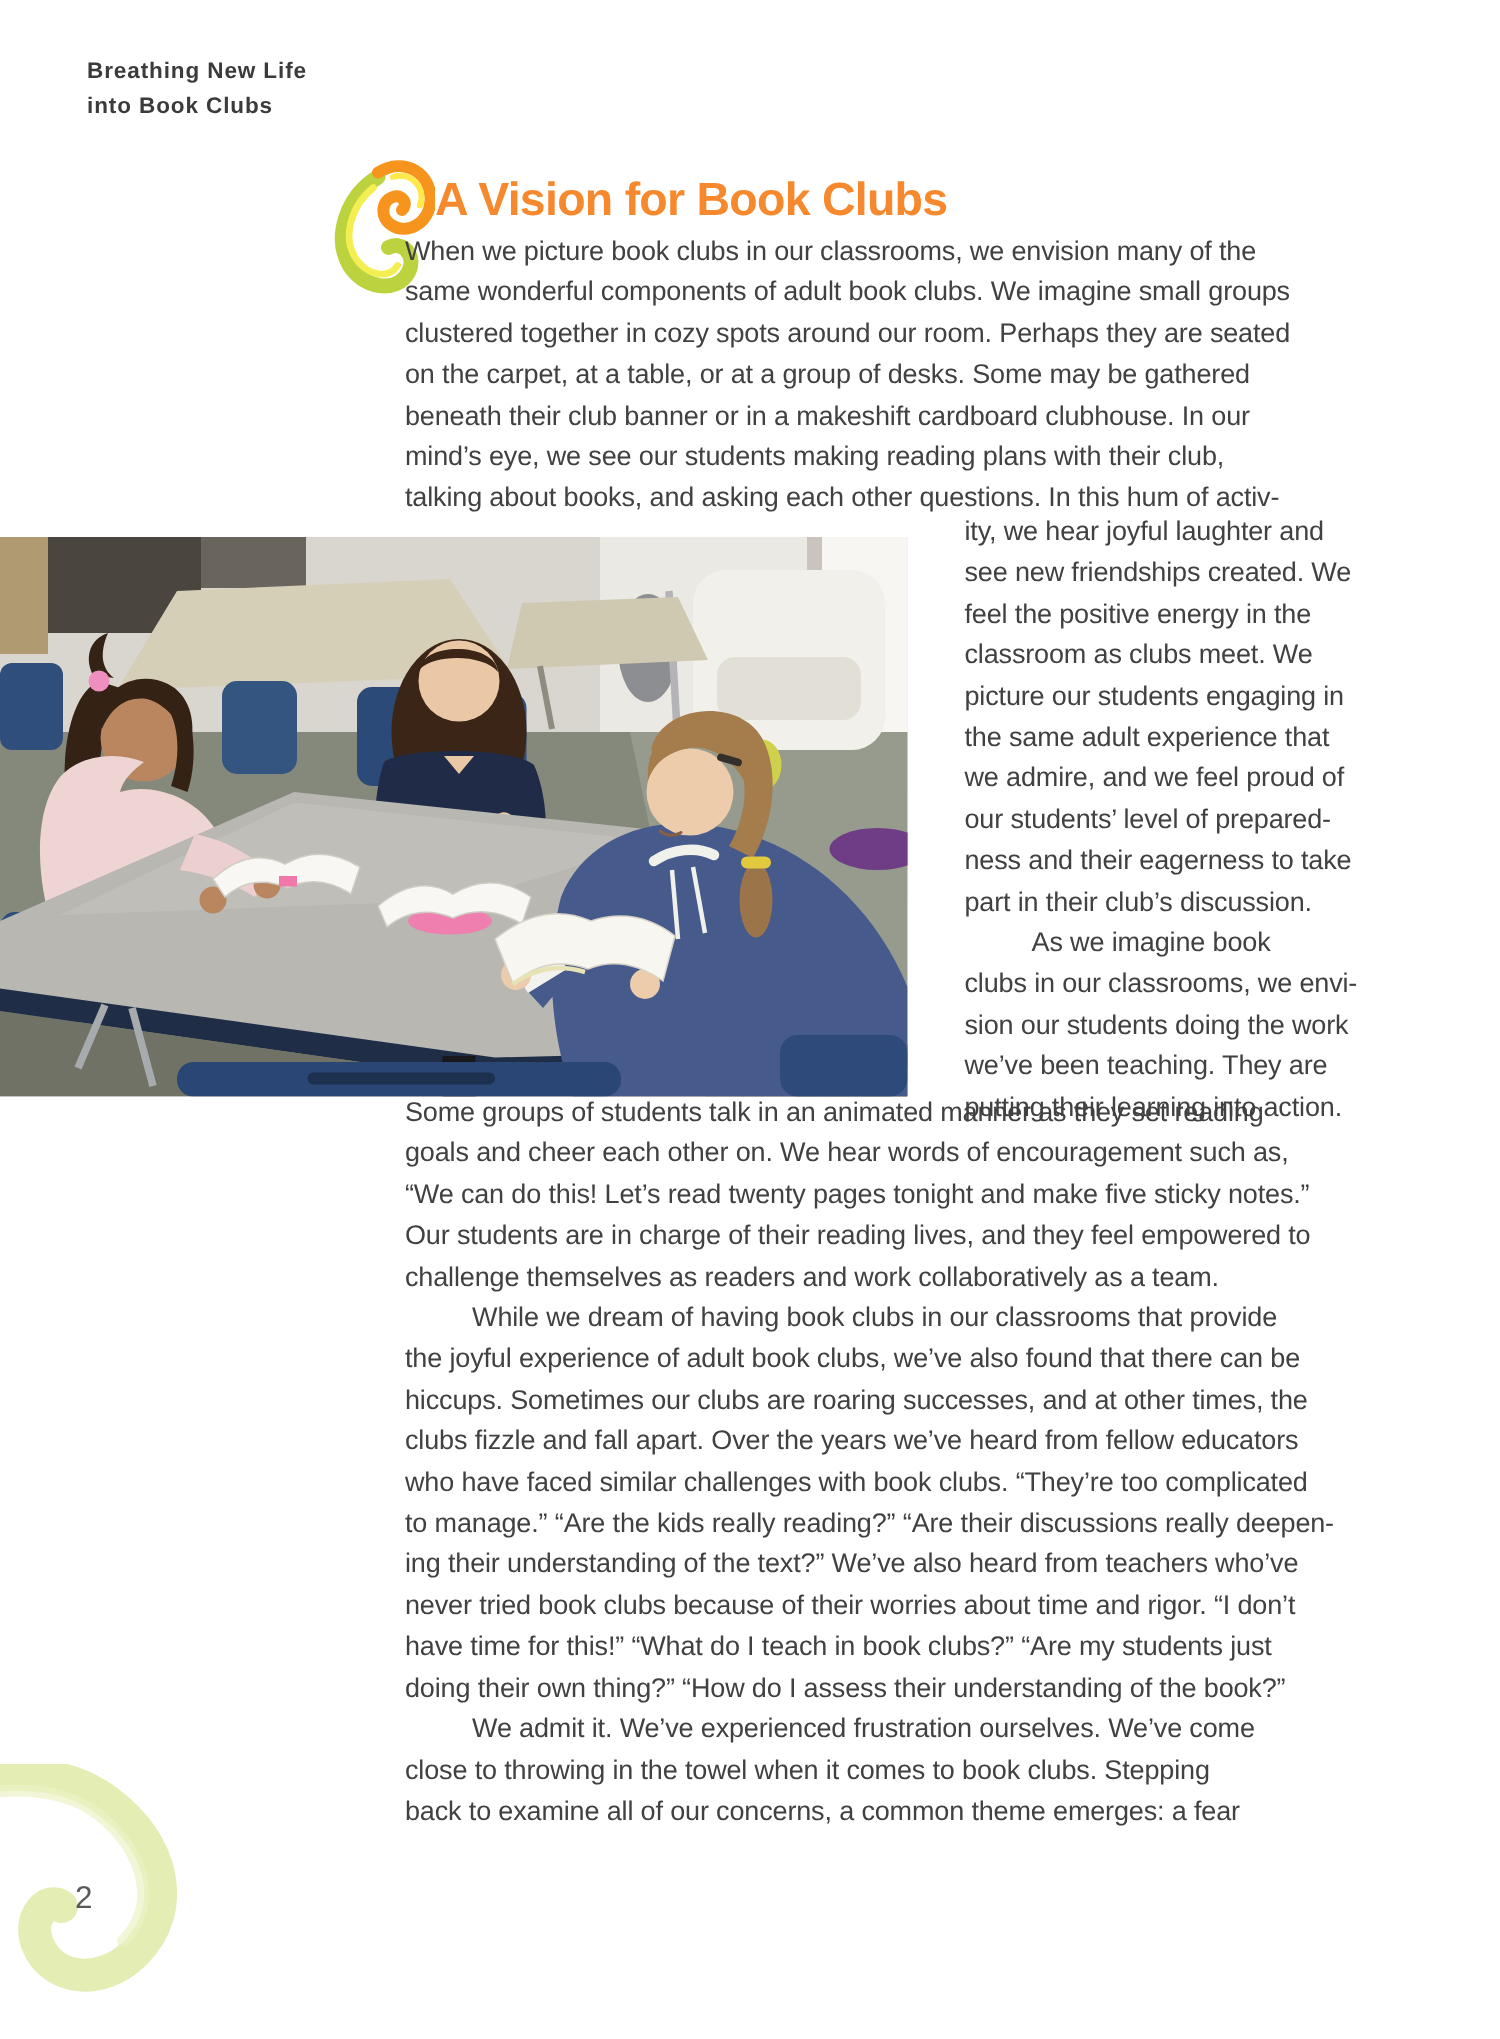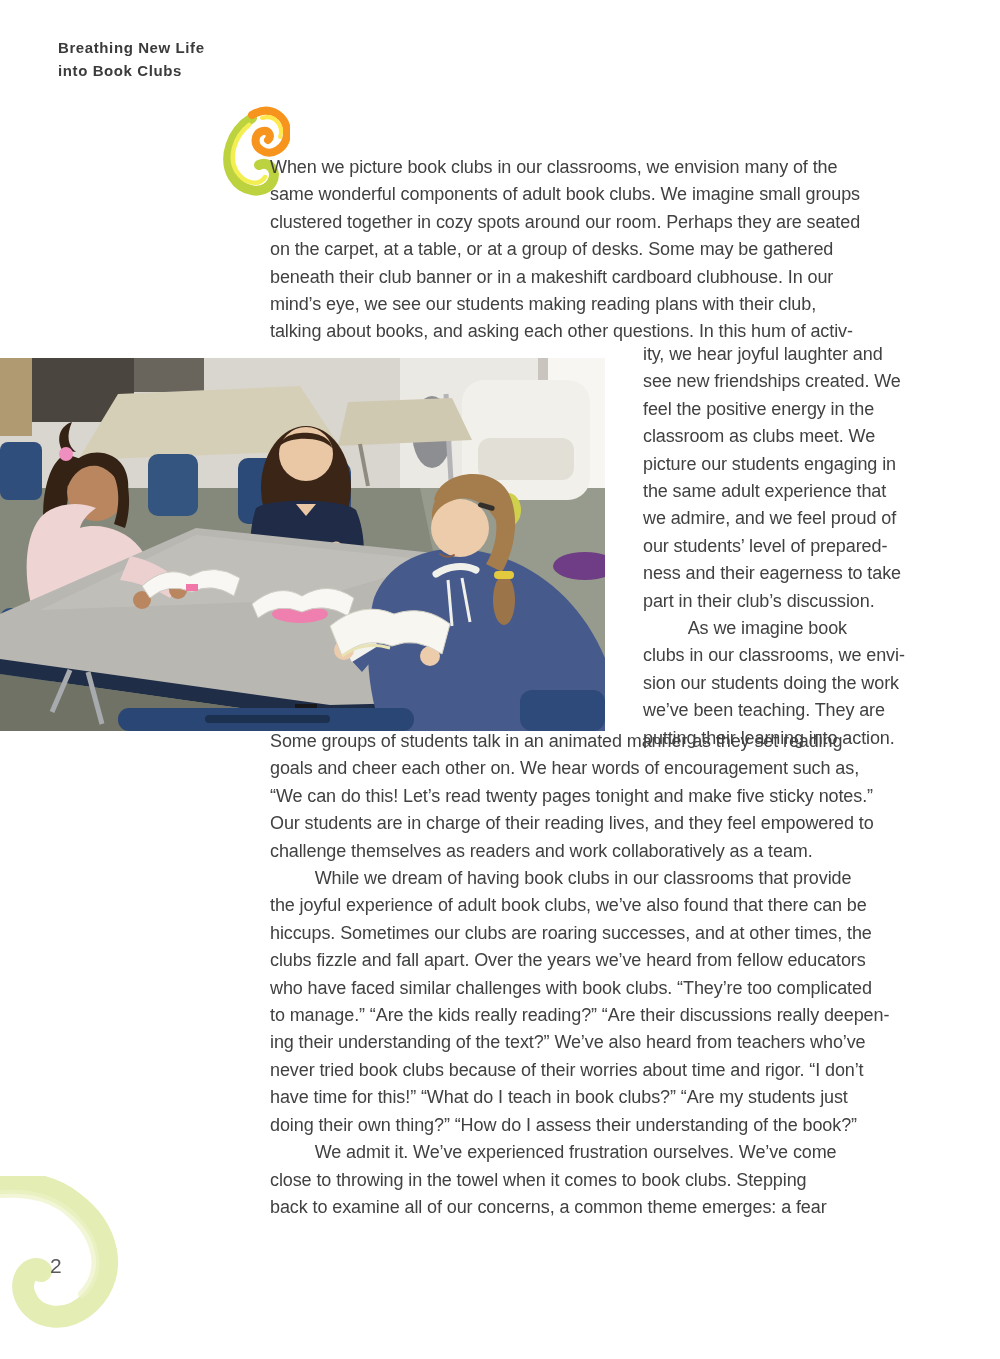--- a/index.html
+++ b/index.html
@@ -56,20 +56,21 @@
 
   <svg class="heading-icon" viewBox="0 0 72 94" aria-hidden="true">
 
     <path d="M 34,14 C 13,27 4,54 15,73 C 24,88 46,92 54,78 C 60,67 51,56 41,61" fill="none" stroke="#BCD23F" stroke-width="10" stroke-linecap="round"></path>
     <path d="M 31,21 C 16,33 10,54 19,68 C 26,79 41,83 47,73" fill="none" stroke="#F3EE52" stroke-width="4.5" stroke-linecap="round"></path>
 
     <path d="M 34,11 C 52,0 70,12 69,30 C 68,45 53,53 43,46 C 35,41 36,29 45,27 C 51,26 54,32 50,36" fill="none" stroke="#F7941E" stroke-width="8" stroke-linecap="round"></path>
     <path d="M 44,14 C 57,10 66,22 62,33" fill="none" stroke="#FFE94D" stroke-width="4" stroke-linecap="round"></path>
   </svg>
 
+  <h1 class="article-heading">A Vision for Book Clubs</h1>
 
   <p class="bodytext intro">When we picture book clubs in our classrooms, we envision many of the
 same wonderful components of adult book clubs. We imagine small groups
 clustered together in cozy spots around our room. Perhaps they are seated
 on the carpet, at a table, or at a group of desks. Some may be gathered
 beneath their club banner or in a makeshift cardboard clubhouse. In our
 mind’s eye, we see our students making reading plans with their club,
 talking about books, and asking each other questions. In this hum of activ-</p>
 
   <div class="photo" role="img" aria-label="Three students sit around a classroom table, smiling and talking while holding open books">

